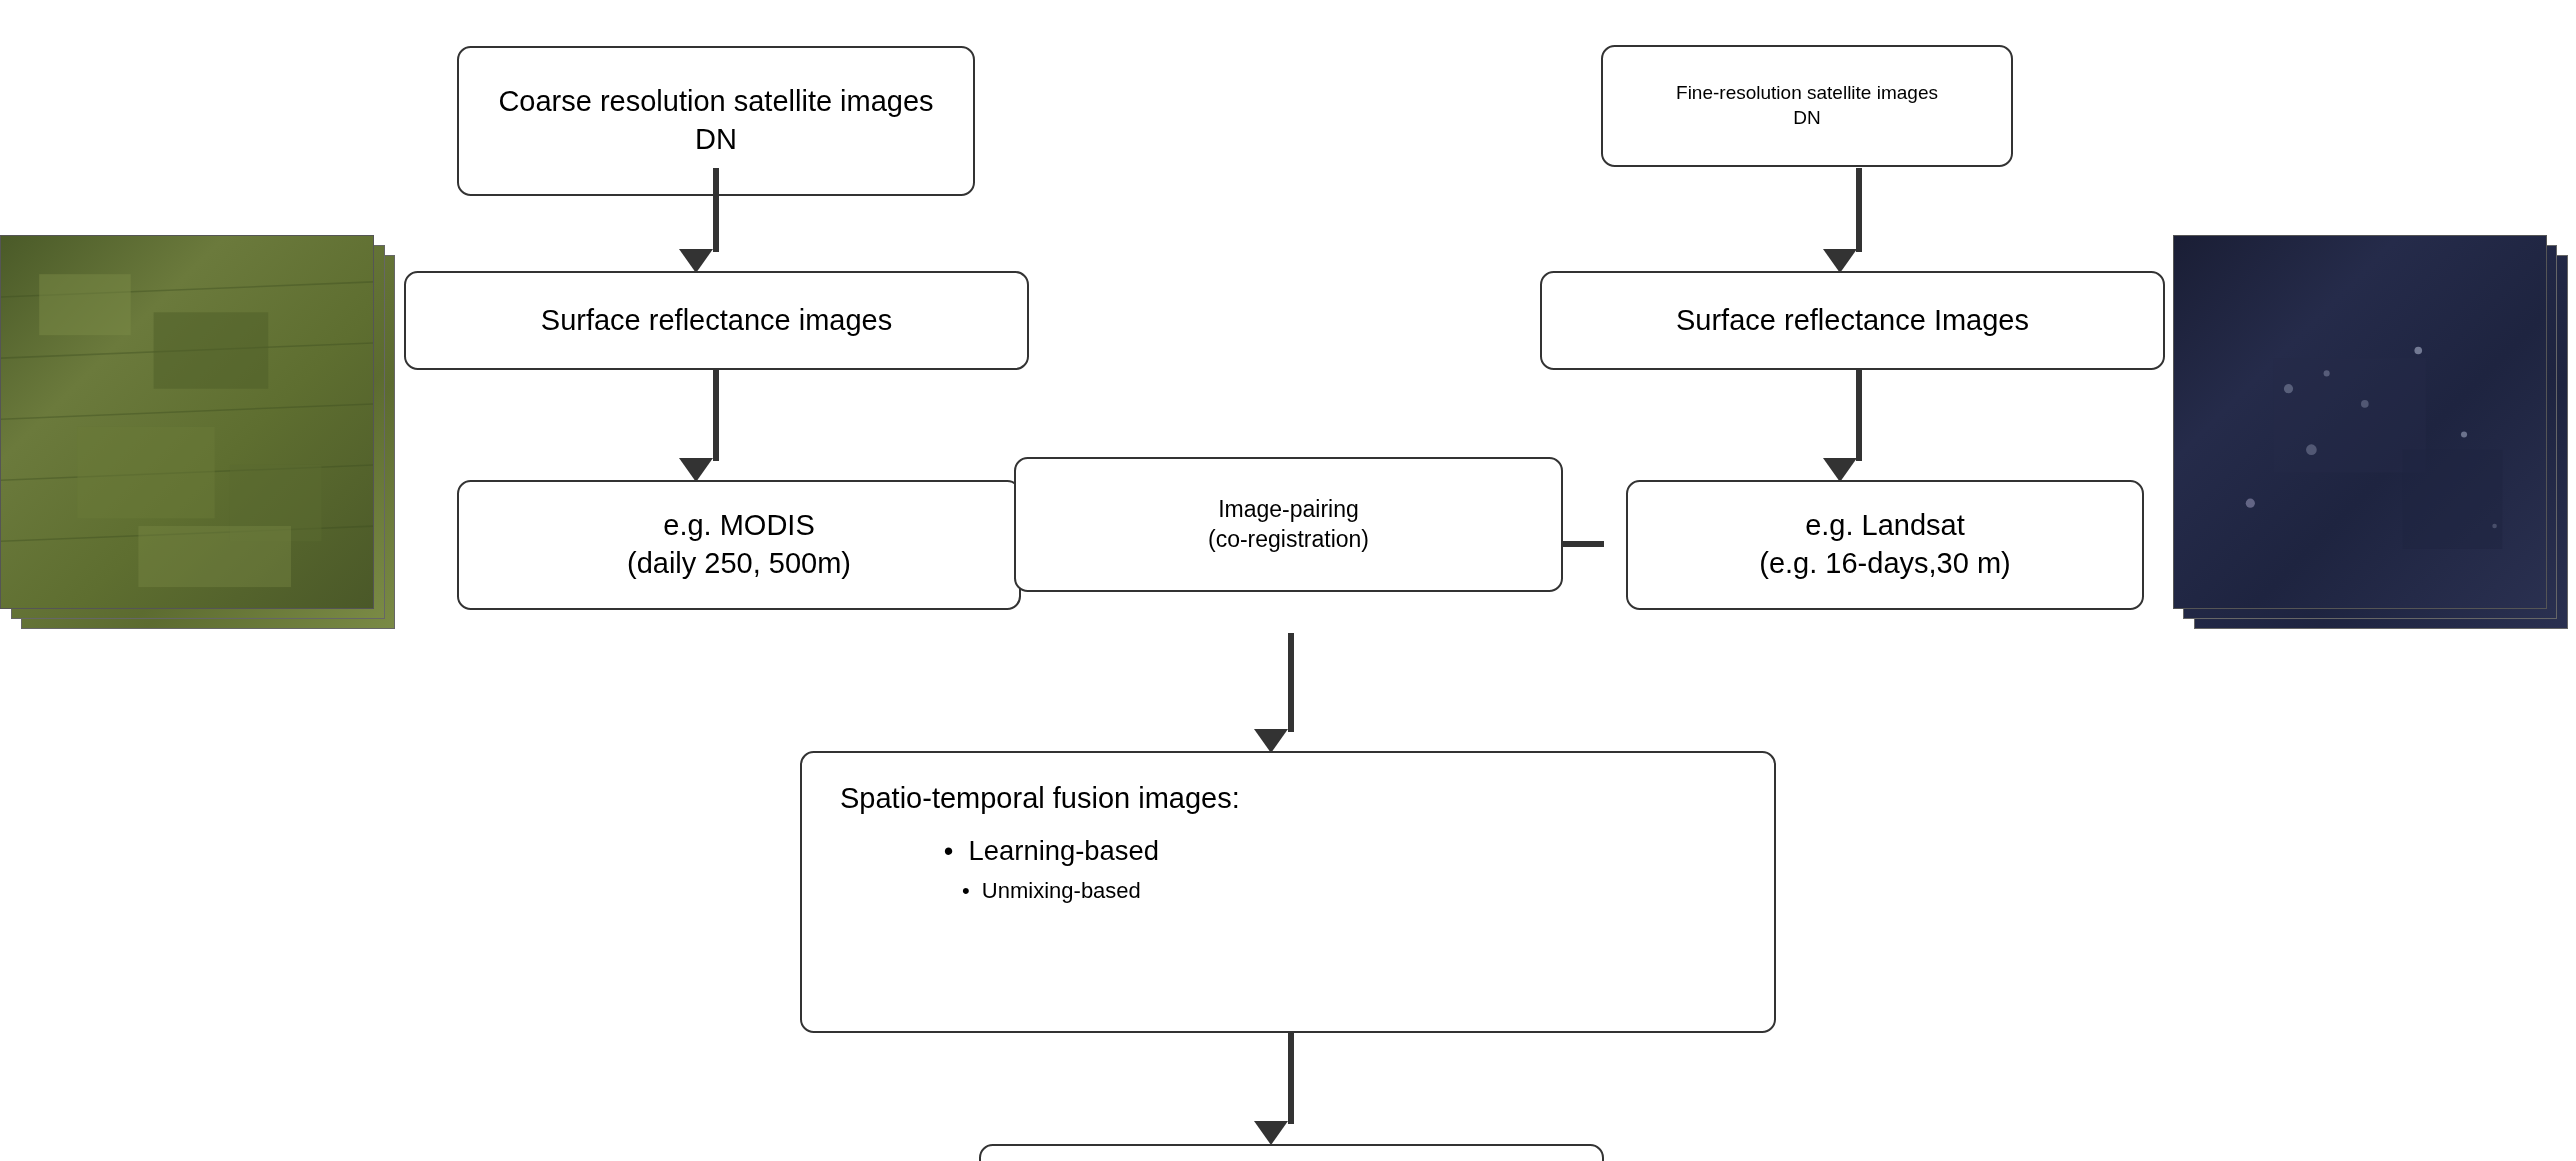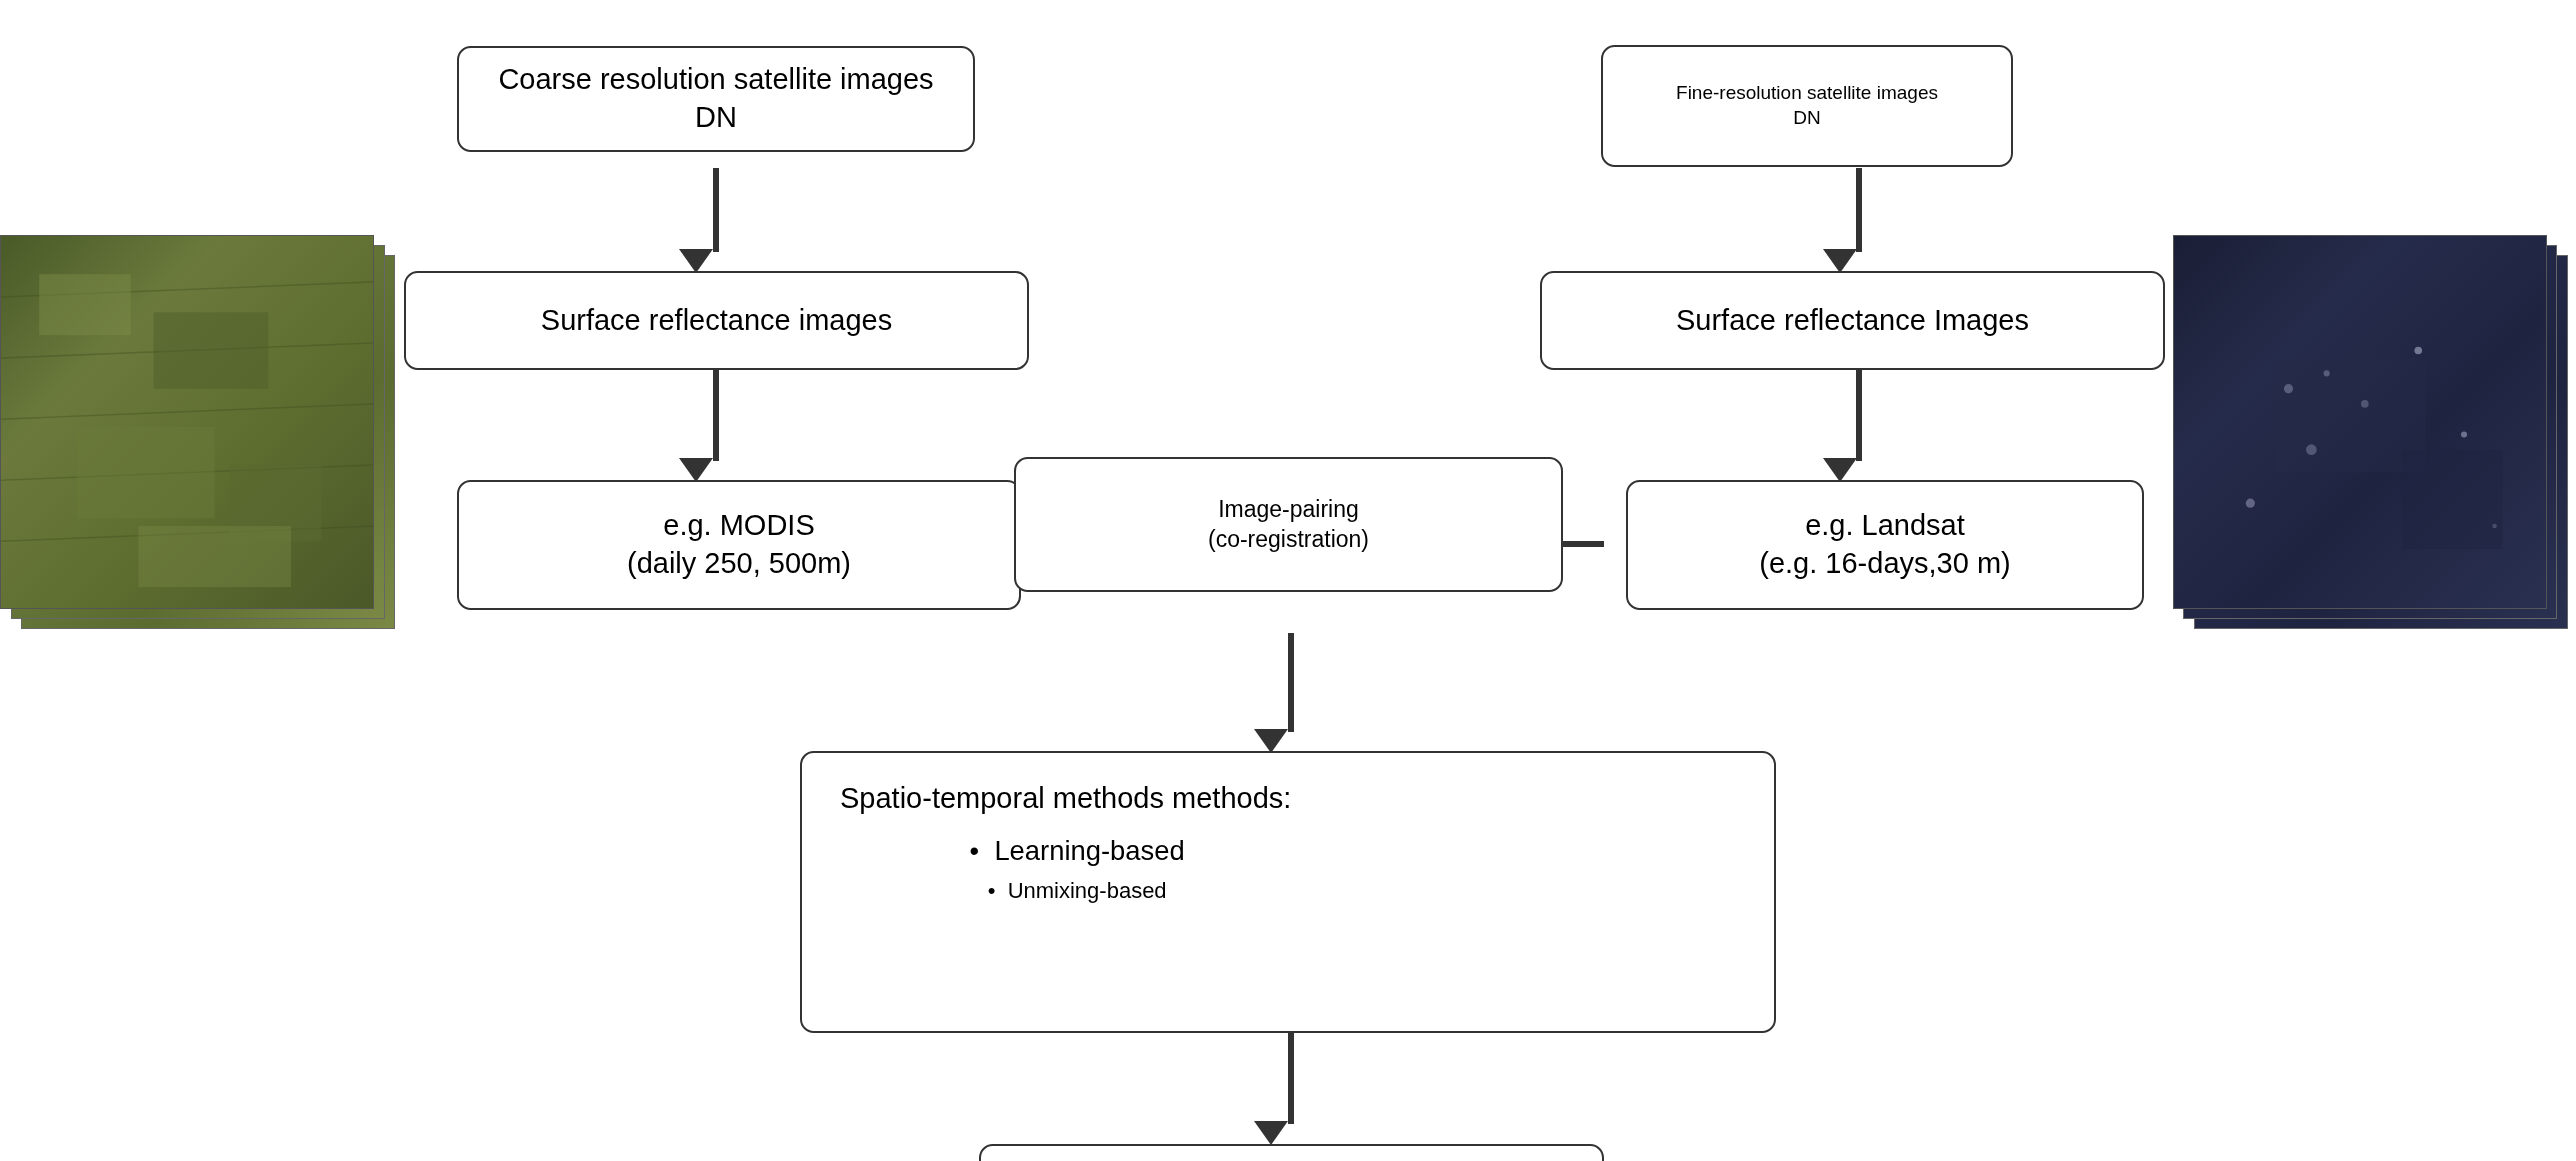--- a/index.html
+++ b/index.html
@@ -66,21 +66,21 @@
       border-right: 24.4px solid #333;
       top: 50%;
       transform: translateY(-50%);
     }
   </style>
 </head>
 <body>
 
 <div class="diagram-container">
 
-  <div class="box" style="left: 457px; top: 46px; width: 518px; height: 106px; font-size: 29px;">
+  <div class="box" style="left: 457px; top: 46px; width: 518px; height: 150px; font-size: 29px;">
     Coarse resolution satellite images<br>DN
   </div>
 
   <div class="box" style="left: 1601px; top: 45px; width: 412px; height: 122px; font-size: 19px;">
     Fine-resolution satellite images<br>DN
   </div>
 
   <div style="position:absolute; left: 713px; top: 168px; width: 6.1px; height: 84px; background:#333;"></div>
   <div style="position:absolute; left: 696px; top: 249px;" class="arrowhead-down"></div>
 
@@ -174,21 +174,21 @@
   <div style="position:absolute; left: 1012px; top: 525px;" class="arrowhead-right"></div>
 
   <div style="position:absolute; left: 1560px; top: 541px; width: 44px; height: 6.1px; background:#333;"></div>
   <div style="position:absolute; left: 1538px; top: 525px;" class="arrowhead-left"></div>
 
   <div style="position:absolute; left: 1288px; top: 633px; width: 6.1px; height: 99px; background:#333;"></div>
   <div style="position:absolute; left: 1271px; top: 729px;" class="arrowhead-down"></div>
 
   <div class="box" style="left: 800px; top: 751px; width: 976px; height: 282px; font-size: 29px; align-items: flex-start; justify-content: flex-start; padding: 27px 38px; z-index: 3;">
     <div>
-      <div style="font-size:29px; margin-bottom: 11.4px;">Spatio-temporal methods methods:</div>
+      <div style="font-size:29px; margin-bottom: 11.4px;">Spatio-temporal fusion images:</div>
       <ul style="list-style: none; padding-left: 23px;">
         <li style="font-size:27.4px; line-height:1.6;">•&nbsp; Learning-based</li>
         <li style="font-size:22px; line-height:1.6;">•&nbsp; Unmixing-based</li>
       </ul>
     </div>
   </div>
 
   <div style="position:absolute; left: 1288px; top: 1033px; width: 6.1px; height: 91px; background:#333;"></div>
   <div style="position:absolute; left: 1271px; top: 1121px;" class="arrowhead-down"></div>
 

